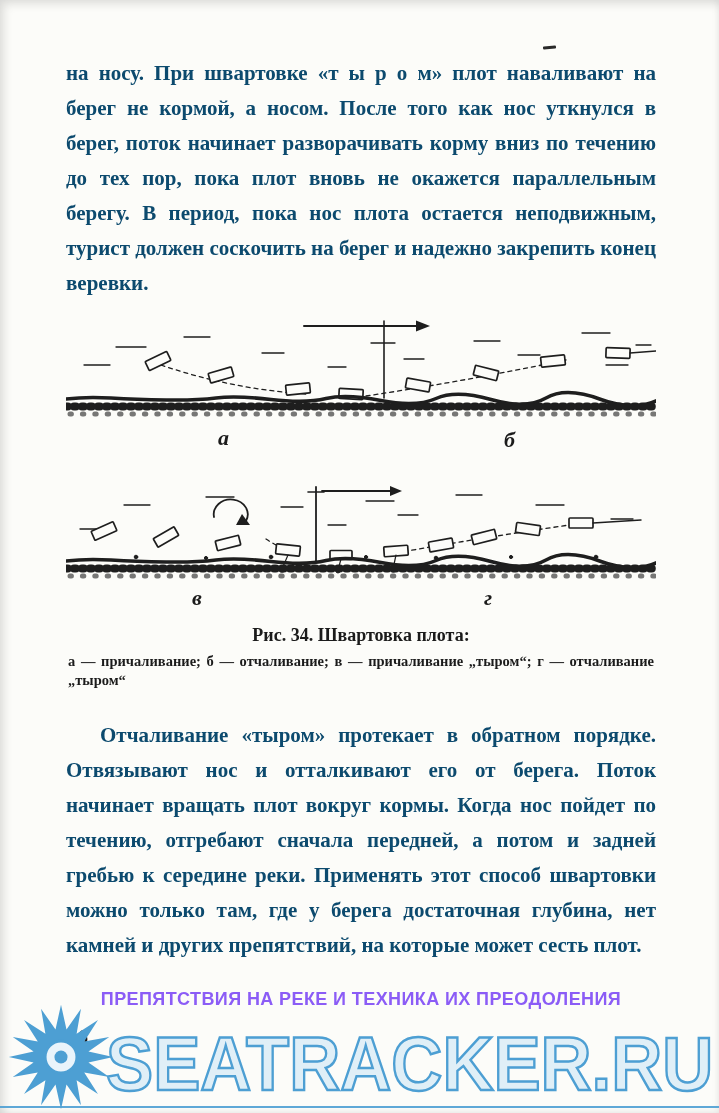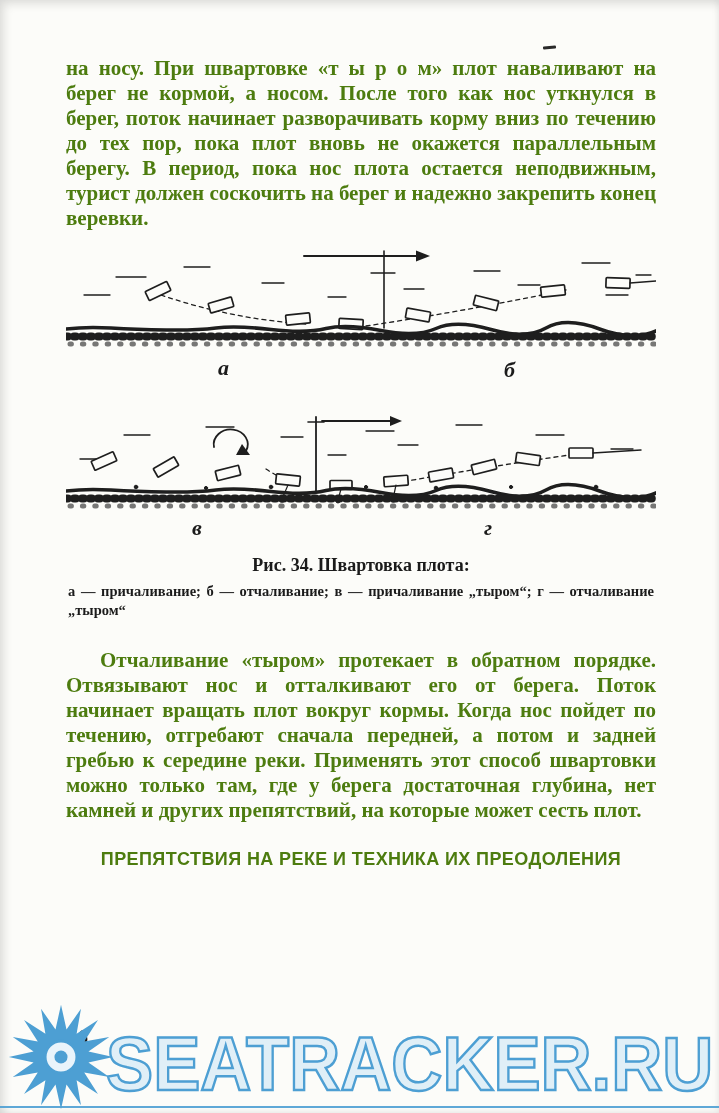--- a/index.html
+++ b/index.html
@@ -5,39 +5,39 @@
   html,body { margin:0; padding:0; }
   body { width:719px; height:1113px; background:#fcfcf9; }
   .page {
     position:relative; width:719px; height:1113px; overflow:hidden;
     background:#fcfcf9; color:#1b1b1b;
     font-family:"Liberation Serif","DejaVu Serif",serif;
     box-shadow: inset 4px 4px 10px rgba(0,0,0,.12), inset -2px -2px 6px rgba(0,0,0,.05);
   }
   .content { position:absolute; left:66px; top:56px; width:590px; }
   p.body-text {
-    margin:0; font-size:21px; line-height:25px; font-weight:700;
-    text-align:justify; text-indent:34px; hyphens:none; color:#4d7c0f;
+    margin:0; font-size:21px; line-height:35px; font-weight:700;
+    text-align:justify; text-indent:34px; hyphens:none; color:#0c4a6e;
   }
   p.no-indent { text-indent:0; }
   p.mt { margin-top:28px; }
   p.mt-sm { margin-top:14px; }
   figure { margin:14px 0 0 0; }
   svg.illus { display:block; margin:0 auto; }
   svg.illus.second { margin-top:22px; }
   figcaption { margin-top:12px; }
   .cap-title { text-align:center; font-weight:700; font-size:18px; }
   .cap-detail {
     margin:6px auto 8px; font-size:14.5px; font-weight:700; line-height:19px;
     text-align:justify; width:586px;
   }
   .section-heading {
     margin:26px 0 0; text-align:center; font-weight:700; font-size:18px;
     letter-spacing:.4px; font-family:"Liberation Sans","DejaVu Sans",sans-serif;
-    color:#4d7c0f;
+    color:#8b5cf6;
   }
   .page-number { position:absolute; left:68px; top:1026px; font-size:20px; font-weight:700; }
   .scan-dash { position:absolute; left:543px; top:46px; width:13px; height:3px; background:#2a2a2a; transform:rotate(-4deg); border-radius:1px; }
   
   .wm-line { position:absolute; left:0; bottom:5px; width:719px; height:2.5px; background:#4d9fd3; opacity:.9; }
   .wm-star { position:absolute; left:2px; bottom:0; }
   .wm-text {
     position:absolute; left:106px; bottom:6px; white-space:nowrap;
     font-family:"Liberation Sans","DejaVu Sans",sans-serif; font-weight:700; font-size:76px;
     transform:scaleX(.93); transform-origin:left bottom;

